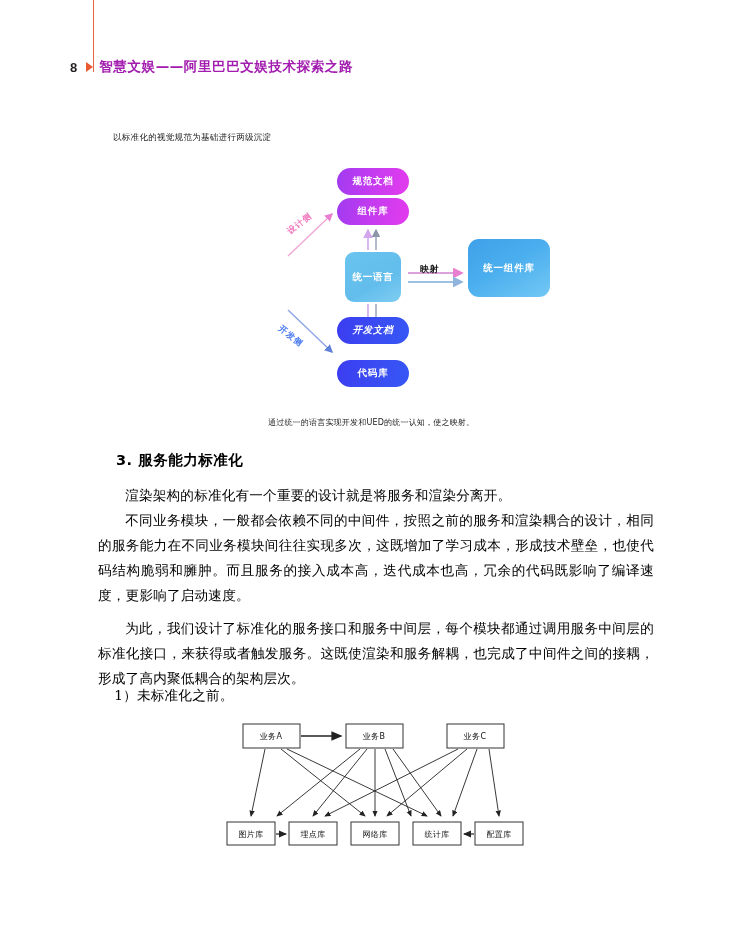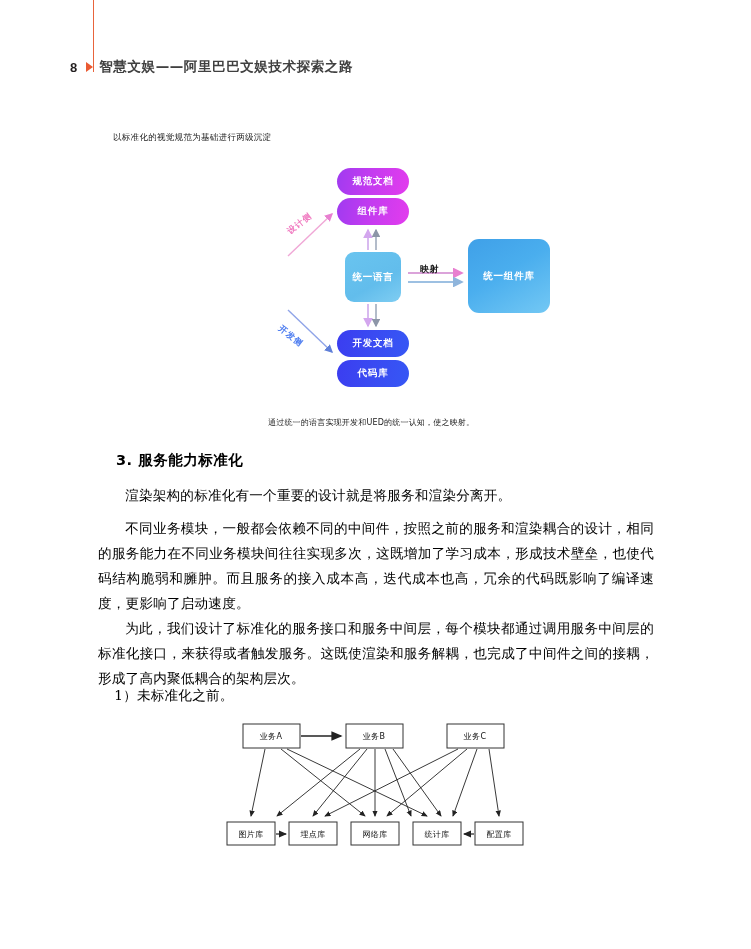--- a/index.html
+++ b/index.html
@@ -46,21 +46,21 @@
     height: 0;
     border-left: 7px solid #ea5a32;
     border-top: 5px solid transparent;
     border-bottom: 5px solid transparent;
     margin-right: 6px;
   }
   .header .htitle {
     font-family: "DejaVu Sans", "Liberation Sans", sans-serif;
     font-size: 13.5px;
     font-weight: 700;
-    color: #404040;
+    color: #a21caf;
     letter-spacing: 0.6px;
     white-space: nowrap;
   }
 
   
   .fig1-caption-top {
     position: absolute;
     left: 113px;
     top: 132px;
     font-family: "DejaVu Sans", "Liberation Sans", sans-serif;
@@ -100,30 +100,30 @@
     background: linear-gradient(100deg, #3b3df0 0%, #3a4bf2 50%, #3657f5 100%);
   }
   .box-center {
     width: 56px; height: 50px;
     border-radius: 9px;
     background: linear-gradient(150deg, #69c4ef 0%, #62bdec 60%, #7fcdf2 100%);
     font-size: 9.5px;
     text-align: center;
   }
   .box-right {
-    width: 82px; height: 74px;
+    width: 82px; height: 58px;
     border-radius: 11px;
     background: linear-gradient(150deg, #3fa0e8 0%, #4aaeee 45%, #73c8f4 100%);
     font-size: 9.5px;
   }
   .node-n1 { left: 57px; top: 8px; }
   .node-n2 { left: 57px; top: 38px; }
   .node-center { left: 65px; top: 92px; }
   .node-right { left: 188px; top: 79px; }
-  .node-n3 { left: 57px; top: 170px; }
+  .node-n3 { left: 57px; top: 157px; font-style: italic; }
   .node-n4 { left: 57px; top: 200px; }
 
   .map-label {
     position: absolute;
     left: 140px;
     top: 95px;
     font-family: "DejaVu Sans", "Liberation Sans", sans-serif;
     font-size: 9px;
     font-weight: 700;
     color: #1b1b1b;
@@ -180,21 +180,21 @@
     width: 556px;
     font-family: "DejaVu Serif", "Liberation Serif", serif;
     font-size: 13.6px;
     line-height: 25px;
     color: #000;
     text-align: justify;
     text-justify: inter-ideograph;
     letter-spacing: 0.2px;
   }
   .p1 { top: 483px; text-indent: 2em; }
-  .p2 { top: 508px; text-indent: 2em; margin-top: 8px; }
+  .p2 { top: 508px; text-indent: 2em; }
   .p3 { top: 616px; text-indent: 2em; }
   .p4 { top: 683px; text-indent: 1.2em; }
 
   
   .fig2 {
     position: absolute;
     left: 215px;
     top: 715px;
     width: 330px;
     height: 140px;

